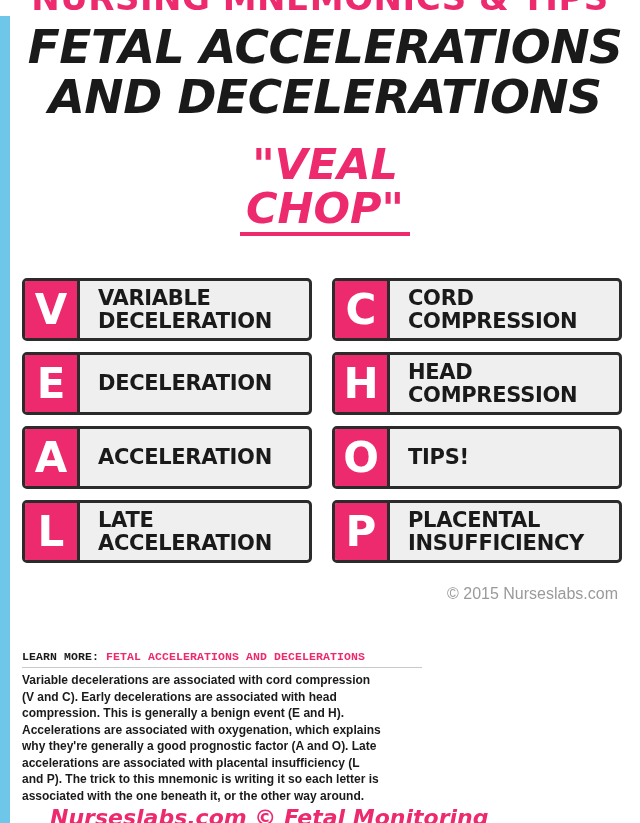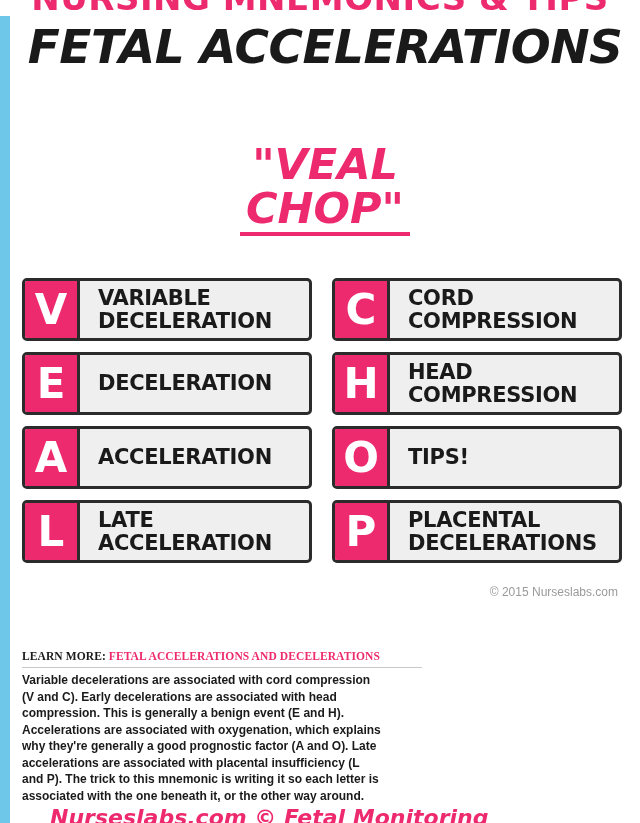--- a/index.html
+++ b/index.html
@@ -138,41 +138,41 @@
     color: #1a1a1a;
     letter-spacing: -0.3px;
   }
   .cell-text.single {
     justify-content: center;
   }
   .copyright {
     position: absolute;
     top: 585px;
     right: 22px;
-    font-size: 12px;
+    font-size: 16px;
     color: #9a9a9a;
     font-family: "Liberation Sans", sans-serif;
   }
   
   .bottom-section {
     position: absolute;
     top: 612px;
     left: 10px;
     width: 630px;
     height: 211px;
     background: #ffffff;
     overflow: hidden;
   }
   .learn-more {
     position: absolute;
     top: 38px;
     left: 12px;
     font-size: 11.5px;
     font-weight: bold;
-    font-family: Liberation Serif, serif;
+    font-family: Liberation Mono, monospace;
     letter-spacing: 0.1px;
   }
   .learn-more .lm-label { color: #1a1a1a; }
   .learn-more .lm-topic { color: #ee2a6e; }
   .hr-line {
     position: absolute;
     top: 55px;
     left: 12px;
     width: 400px;
     height: 1px;
@@ -215,20 +215,21 @@
 <div class="poster">
 
   <div class="top-banner">
     <div class="top-banner-text">NURSING MNEMONICS &amp; TIPS</div>
   </div>
 
   <div class="left-bar"></div>
 
   <div class="title-block">
     <div class="title-line">FETAL ACCELERATIONS</div>
+    <div class="title-line">AND DECELERATIONS</div>
   </div>
 
   <div class="subtitle-block">
     <div class="subtitle-line">"VEAL</div>
     <div class="subtitle-line">CHOP"</div>
     <div class="subtitle-underline"></div>
   </div>
 
   <div class="grid">
 
@@ -285,21 +286,21 @@
         <div class="cell-letter">L</div>
         <div class="cell-text">
           <span>LATE</span>
           <span>ACCELERATION</span>
         </div>
       </div>
       <div class="cell">
         <div class="cell-letter">P</div>
         <div class="cell-text">
           <span>PLACENTAL</span>
-          <span>DECELERATIONS</span>
+          <span>INSUFFICIENCY</span>
         </div>
       </div>
     </div>
 
   </div>
 
   <div class="copyright">© 2015 Nurseslabs.com</div>
 
   <div class="bottom-section">
 

